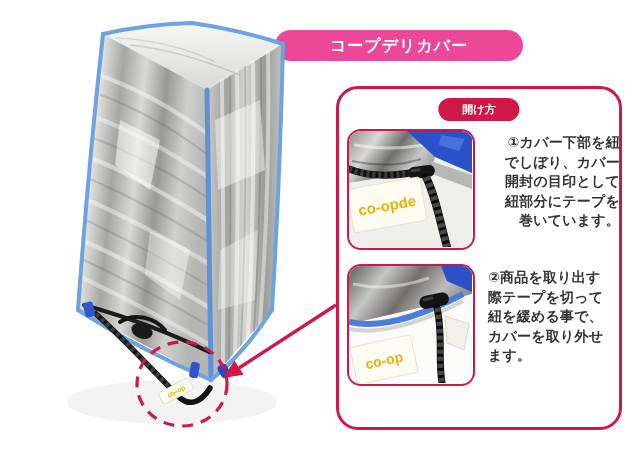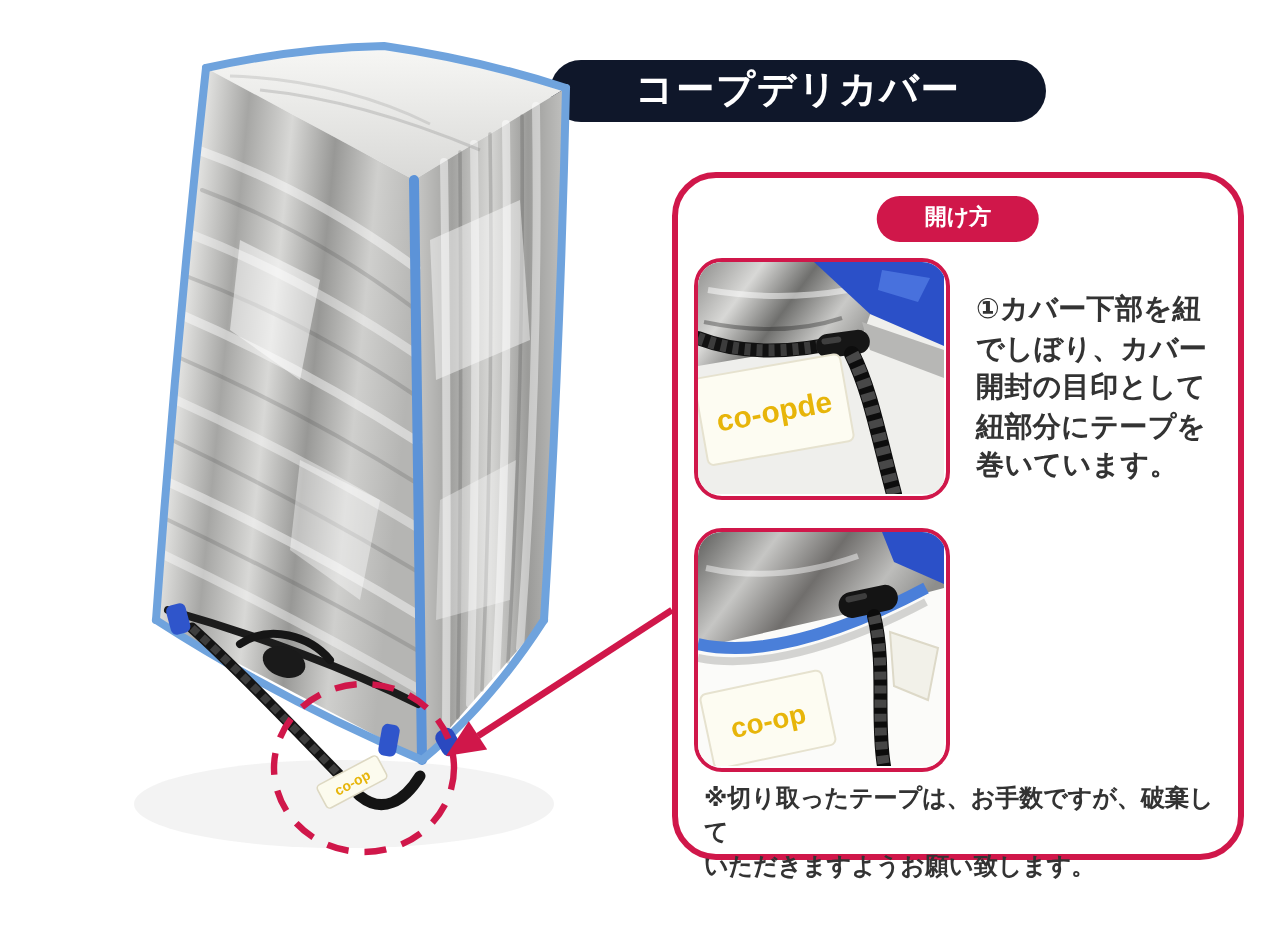--- a/index.html
+++ b/index.html
@@ -4,22 +4,22 @@
 <style>
   html,body{margin:0;padding:0;}
   body{
     width:640px;height:464px;position:relative;overflow:hidden;
     background:#ffffff;
     font-family:"Liberation Sans","DejaVu Sans",sans-serif;
   }
   
   .banner{
     position:absolute;left:275px;top:30px;width:248px;height:31px;
-    background:#0f172a;border-radius:16px;z-index:1;
-    color:#fff;font-weight:bold;font-size:19px;line-height:31px;
+    background:#ec4899;border-radius:16px;z-index:1;
+    color:#fff;font-weight:bold;font-size:16px;line-height:31px;
     text-align:center;letter-spacing:1px;
   }
   
   .photo-layer{position:absolute;left:0;top:0;width:640px;height:464px;z-index:3;pointer-events:none;}
   
   .panel{
     position:absolute;left:336px;top:86px;width:286px;height:344px;
     box-sizing:border-box;border:3px solid #d0174a;border-radius:22px;
     background:#ffffff;z-index:2;
   }
@@ -34,21 +34,21 @@
     border:2.5px solid #d0174a;border-radius:14px;overflow:hidden;background:#fff;
   }
   .step-photo svg{display:block;}
   .photo-1{top:40px;height:121px;}
   .photo-2{top:175px;height:122px;}
   .step-text{
     position:absolute;left:149px;width:132px;
     font-size:14px;font-weight:bold;color:#333;line-height:19.5px;
     white-space:pre-line;letter-spacing:0.2px;
   }
-  .text-1{top:56px;}
+  .text-1{top:44px;text-align:right;}
   .text-2{top:179px;}
   .panel-note{
     position:absolute;left:13px;top:302px;width:266px;
     font-size:12px;font-weight:bold;color:#333;line-height:17px;
     white-space:pre-line;
   }
 </style>
 </head>
 <body>
 
@@ -118,23 +118,26 @@
         <rect x="74" y="30" width="11" height="3" rx="1.5" fill="#3e3e3e"></rect>
       </g>
       <path d="M88,42 C94,66 89,94 93,117" stroke="#0c0c0c" stroke-width="7" fill="none" stroke-linecap="round"></path>
       <path d="M88,42 C94,66 89,94 93,117" stroke="#454545" stroke-width="6" fill="none" stroke-dasharray="4 3"></path>
       <g transform="translate(34,94) rotate(-12)">
         <rect x="-30" y="-19" width="62" height="38" rx="3" fill="#fdfcf2" stroke="#e6e2cf" stroke-width="1"></rect>
         <text x="1" y="5.5" font-size="14" font-weight="bold" fill="#e7b50a" text-anchor="middle" font-family="Liberation Sans, DejaVu Sans, sans-serif">co-op</text>
       </g>
     </svg>
   </div>
-
-  <div class="panel-note">※切り取ったテープは、お手数ですが、破棄して
-いただきますようお願い致します。</div>
+  <div class="step-text text-2">②商品を取り出す
+際テープを切って
+紐を緩める事で、
+カバーを取り外せ
+ます。</div>
+
 </div>
 
 <svg class="photo-layer" viewBox="0 0 640 464">
   <defs>
     <linearGradient id="gLeft" x1="0" y1="0" x2="1" y2="0.25">
       <stop offset="0" stop-color="#bfbfbd"></stop>
         <stop offset="0.18" stop-color="#e4e4e2"></stop>
       <stop offset="0.34" stop-color="#a6a6a4"></stop>
         <stop offset="0.5" stop-color="#d8d8d6"></stop>
       <stop offset="0.66" stop-color="#989896"></stop>

